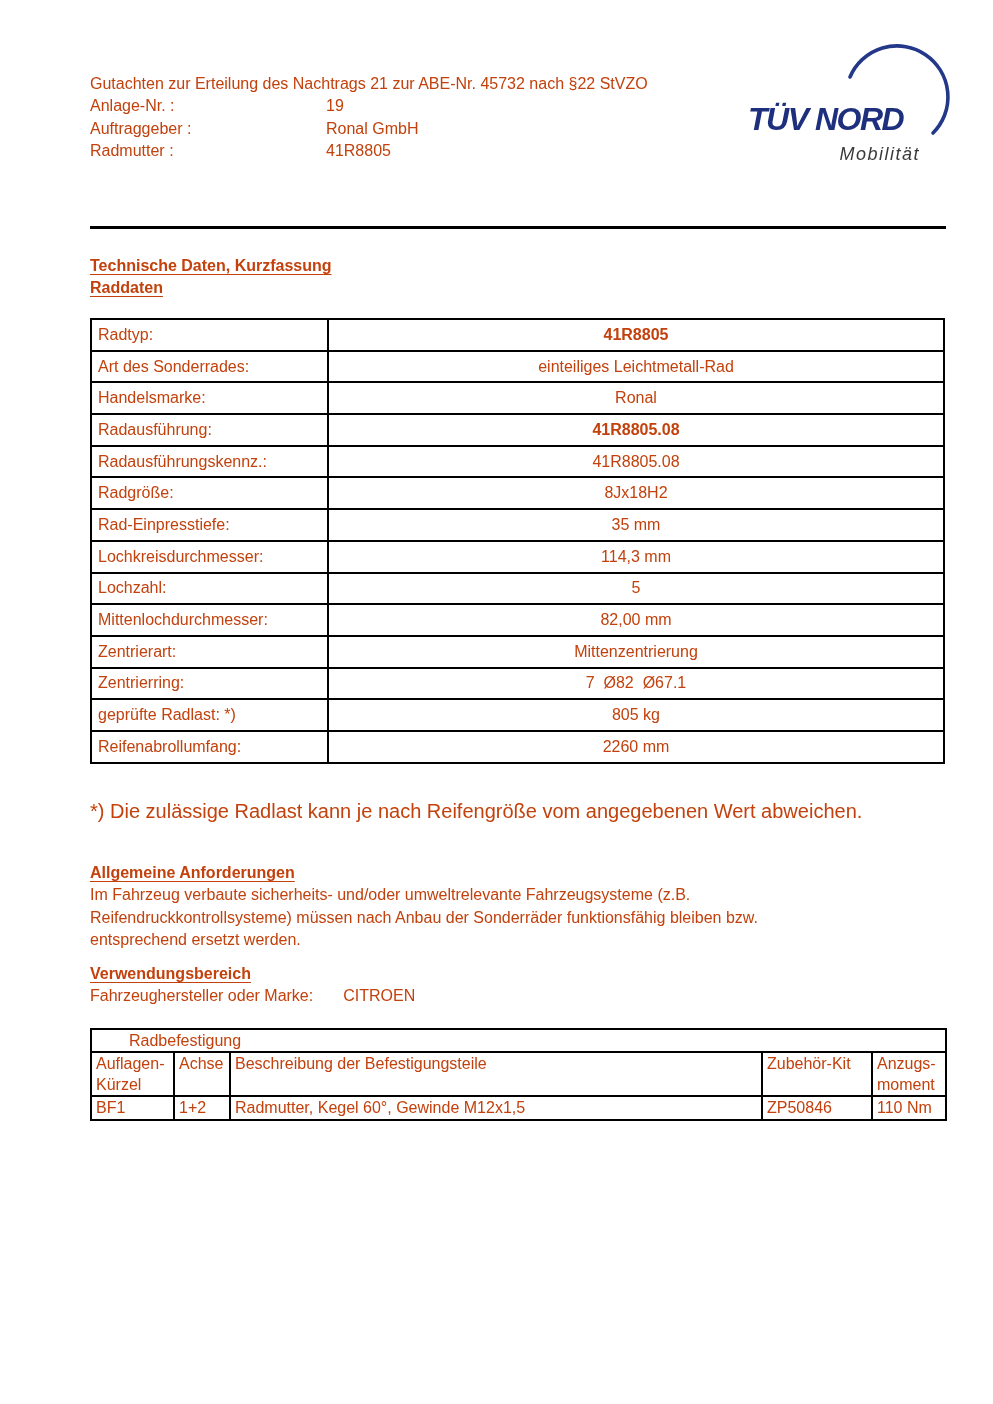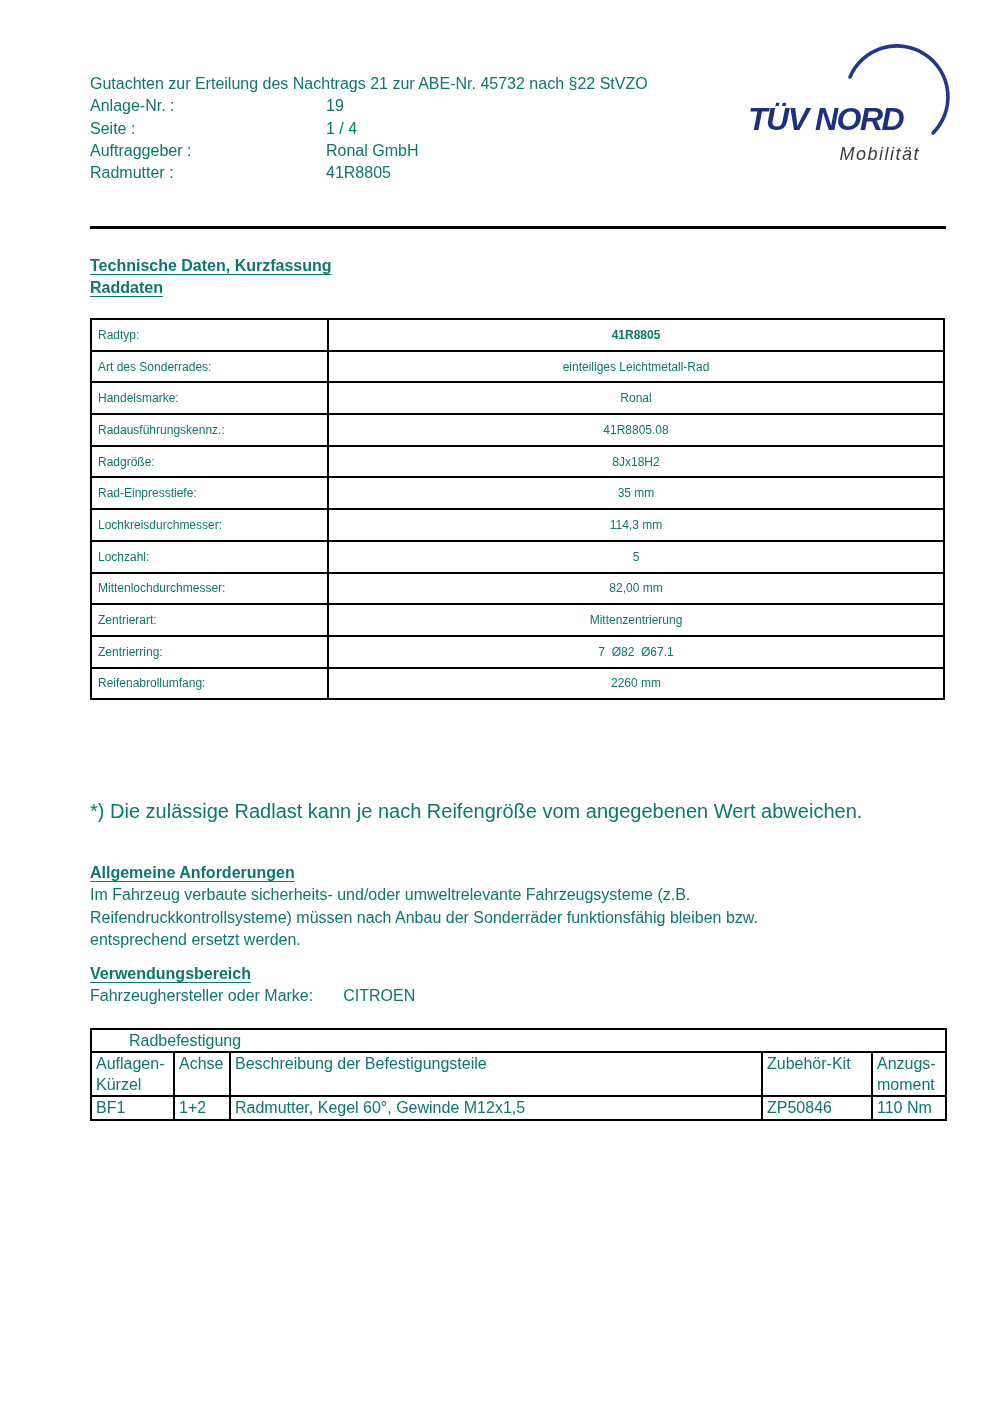--- a/index.html
+++ b/index.html
@@ -6,21 +6,21 @@
     margin: 0;
     padding: 0;
     background: #ffffff;
   }
   .page {
     position: relative;
     width: 993px;
     height: 1404px;
     background: #ffffff;
     font-family: "Liberation Sans", "DejaVu Sans", sans-serif;
-    color: #0f766e;
+    color: #c2410c;
     overflow: hidden;
   }
   .abs { position: absolute; }
 
   
   .header-block {
     left: 90px;
     top: 73px;
     font-size: 16px;
     line-height: 22.3px;
@@ -61,21 +61,21 @@
   
   table.main {
     left: 90px;
     top: 318px;
     width: 855px;
     border-collapse: collapse;
     table-layout: fixed;
   }
   table.main td {
     border: 2px solid #000000;
-    font-size: 12px;
+    font-size: 16px;
     height: 29.7px;
     padding: 0;
     overflow: hidden;
   }
   table.main td.lbl { padding-left: 6px; }
   table.main td.val { text-align: center; white-space: pre; }
   table.main td.val.b { font-weight: bold; }
 
   .footnote {
     left: 90px;
@@ -115,23 +115,20 @@
 <body>
 
 <div class="page">
 
   <div class="abs header-block">
     <div>Gutachten zur Erteilung des Nachtrags 21 zur ABE-Nr. 45732 nach §22 StVZO</div>
     <div class="field-row">
       <span class="flabel">Anlage-Nr. :</span><span>19</span>
     </div>
     <div class="field-row">
-      <span class="flabel">Seite :</span><span>1 / 4</span>
-    </div>
-    <div class="field-row">
       <span class="flabel">Auftraggeber :</span><span>Ronal GmbH</span>
     </div>
     <div class="field-row">
       <span class="flabel">Radmutter :</span><span>41R8805</span>
     </div>
   </div>
 
   <div class="abs logo">
     <svg width="215" height="145" viewBox="0 0 215 145" xmlns="http://www.w3.org/2000/svg">
       <path d="M 108 41 A 51 51 0 1 1 191 97" fill="none" stroke="#24388a" stroke-width="3.6" stroke-linecap="round"></path>
@@ -159,20 +156,24 @@
       </tr>
       <tr>
         <td class="lbl">Art des Sonderrades:</td>
         <td class="val">einteiliges Leichtmetall-Rad</td>
       </tr>
       <tr>
         <td class="lbl">Handelsmarke:</td>
         <td class="val">Ronal</td>
       </tr>
       <tr>
+        <td class="lbl">Radausführung:</td>
+        <td class="val b">41R8805.08</td>
+      </tr>
+      <tr>
         <td class="lbl">Radausführungskennz.:</td>
         <td class="val">41R8805.08</td>
       </tr>
       <tr>
         <td class="lbl">Radgröße:</td>
         <td class="val">8Jx18H2</td>
       </tr>
       <tr>
         <td class="lbl">Rad-Einpresstiefe:</td>
         <td class="val">35 mm</td>
@@ -189,20 +190,24 @@
         <td class="lbl">Mittenlochdurchmesser:</td>
         <td class="val">82,00 mm</td>
       </tr>
       <tr>
         <td class="lbl">Zentrierart:</td>
         <td class="val">Mittenzentrierung</td>
       </tr>
       <tr>
         <td class="lbl">Zentrierring:</td>
         <td class="val">7  Ø82  Ø67.1</td>
+      </tr>
+      <tr>
+        <td class="lbl">geprüfte Radlast: *)</td>
+        <td class="val">805 kg</td>
       </tr>
       <tr>
         <td class="lbl">Reifenabrollumfang:</td>
         <td class="val">2260 mm</td>
       </tr>
     </tbody>
   </table>
 
   <div class="abs footnote">*) Die zulässige Radlast kann je nach Reifengröße vom angegebenen Wert abweichen.</div>
 

